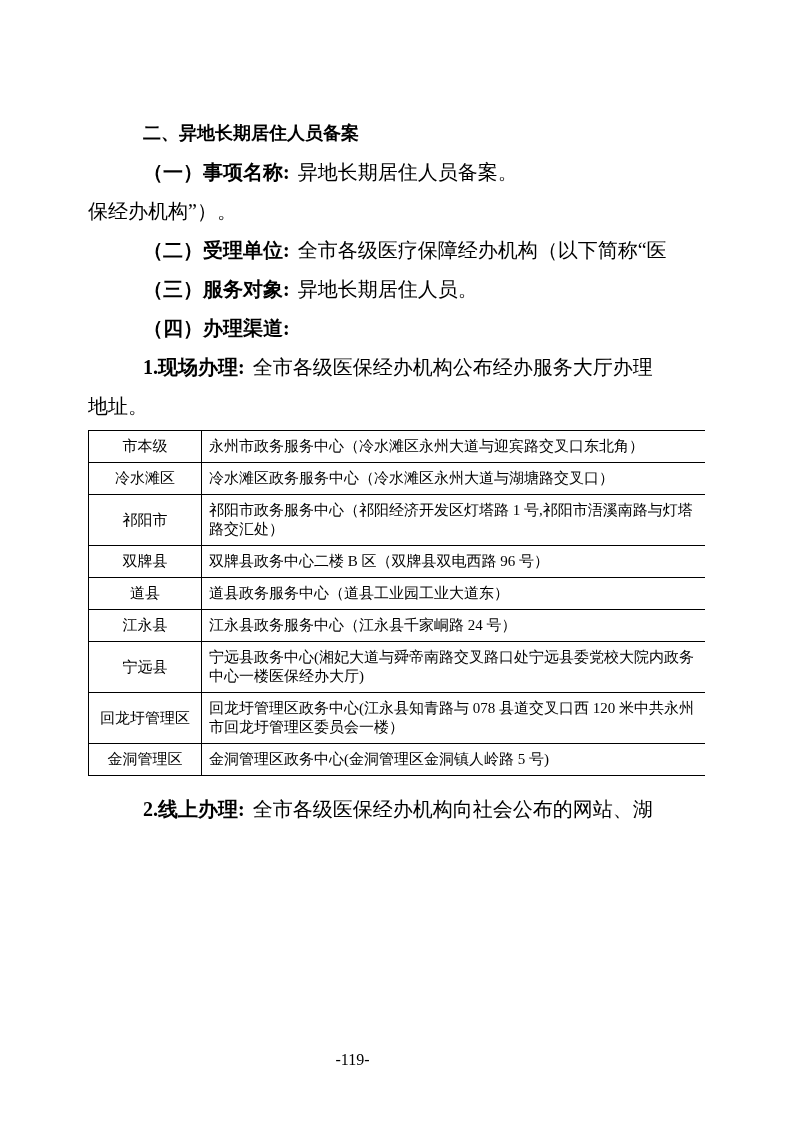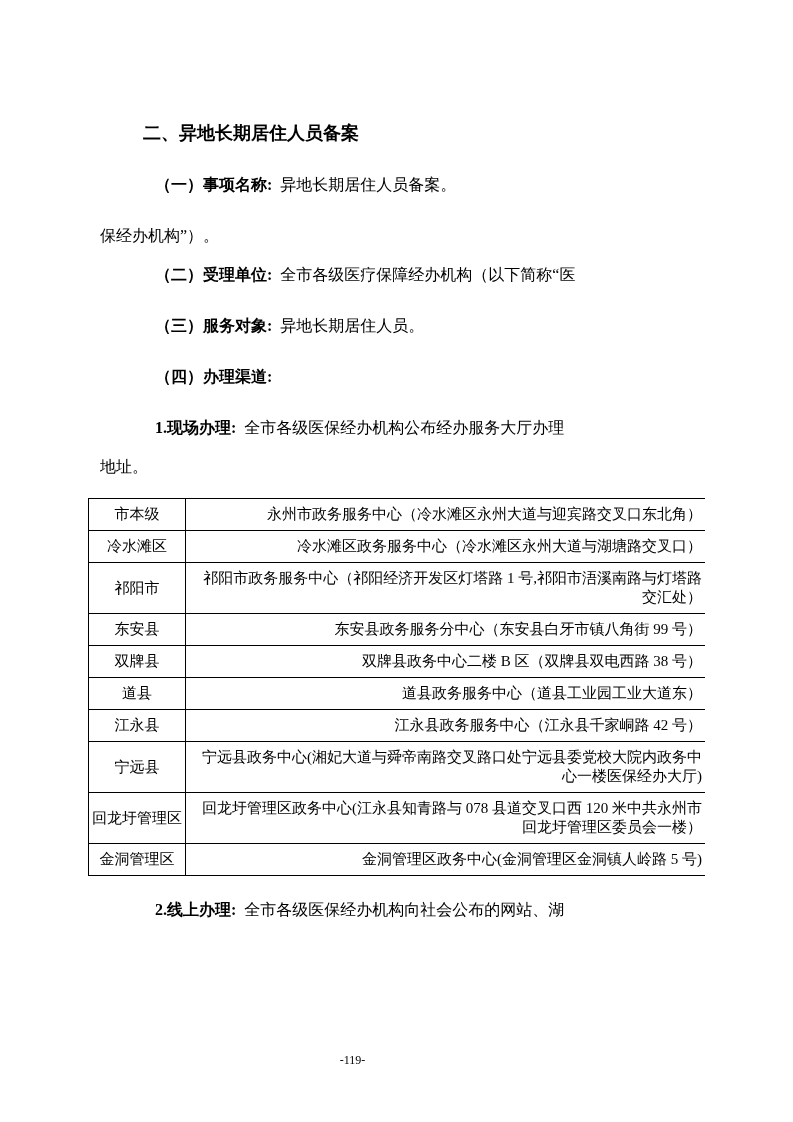--- a/index.html
+++ b/index.html
@@ -19,58 +19,58 @@
   }
   .doc-heading {
     font-family: "Liberation Sans", "DejaVu Sans", sans-serif;
     font-weight: bold;
     font-size: 18px;
     line-height: 39px;
     text-indent: 55px;
     margin: 0;
   }
   .para {
-    font-size: 16px;
+    font-size: 20px;
     line-height: 39px;
-    margin: 12px;
+    margin: 0;
   }
   .para .line { display: block; }
   .para .line-first { text-indent: 55px; }
   .para .line-cont:empty { display: none; }
   .para b { margin-right: 8px; }
   .addr-table {
     border-collapse: collapse;
     width: 620px;
     margin-top: 4px;
     table-layout: fixed;
   }
   .addr-table td {
     border: 1px solid #000000;
     font-size: 15px;
     line-height: 19px;
-    padding: 6px 0;
+    padding: 6px 8px;
     vertical-align: middle;
   }
   .addr-table td.region-cell {
     width: 96px;
     text-align: center;
   }
   .addr-table td.address-cell {
     padding-left: 7px;
     padding-right: 5px;
-    text-align: right;
+    text-align: left;
   }
   .para-after-table { margin-top: 14px; }
   .page-number {
     position: absolute;
     top: 1048px;
     left: 0;
     width: 100%;
     text-align: center;
-    font-size: 12px;
+    font-size: 16px;
     line-height: 24px;
   }
 </style>
 </head>
 <body>
 
 <div class="page">
   <div class="content">
 
     <h2 class="doc-heading">二、异地长期居住人员备案</h2>
@@ -111,38 +111,34 @@
   <tr>
     <td class="region-cell">冷水滩区</td>
     <td class="address-cell">冷水滩区政务服务中心（冷水滩区永州大道与湖塘路交叉口）</td>
   </tr>
 
   <tr>
     <td class="region-cell">祁阳市</td>
     <td class="address-cell">祁阳市政务服务中心（祁阳经济开发区灯塔路 1 号,祁阳市浯溪南路与灯塔路交汇处）</td>
   </tr>
 
-  <tr>
-    <td class="region-cell">东安县</td>
-    <td class="address-cell">东安县政务服务分中心（东安县白牙市镇八角街 99 号）</td>
-  </tr>
 
   <tr>
     <td class="region-cell">双牌县</td>
-    <td class="address-cell">双牌县政务中心二楼 B 区（双牌县双电西路 38 号）</td>
+    <td class="address-cell">双牌县政务中心二楼 B 区（双牌县双电西路 96 号）</td>
   </tr>
 
   <tr>
     <td class="region-cell">道县</td>
     <td class="address-cell">道县政务服务中心（道县工业园工业大道东）</td>
   </tr>
 
   <tr>
     <td class="region-cell">江永县</td>
-    <td class="address-cell">江永县政务服务中心（江永县千家峒路 42 号）</td>
+    <td class="address-cell">江永县政务服务中心（江永县千家峒路 24 号）</td>
   </tr>
 
   <tr>
     <td class="region-cell">宁远县</td>
     <td class="address-cell">宁远县政务中心(湘妃大道与舜帝南路交叉路口处宁远县委党校大院内政务中心一楼医保经办大厅)</td>
   </tr>
 
 
 
 

